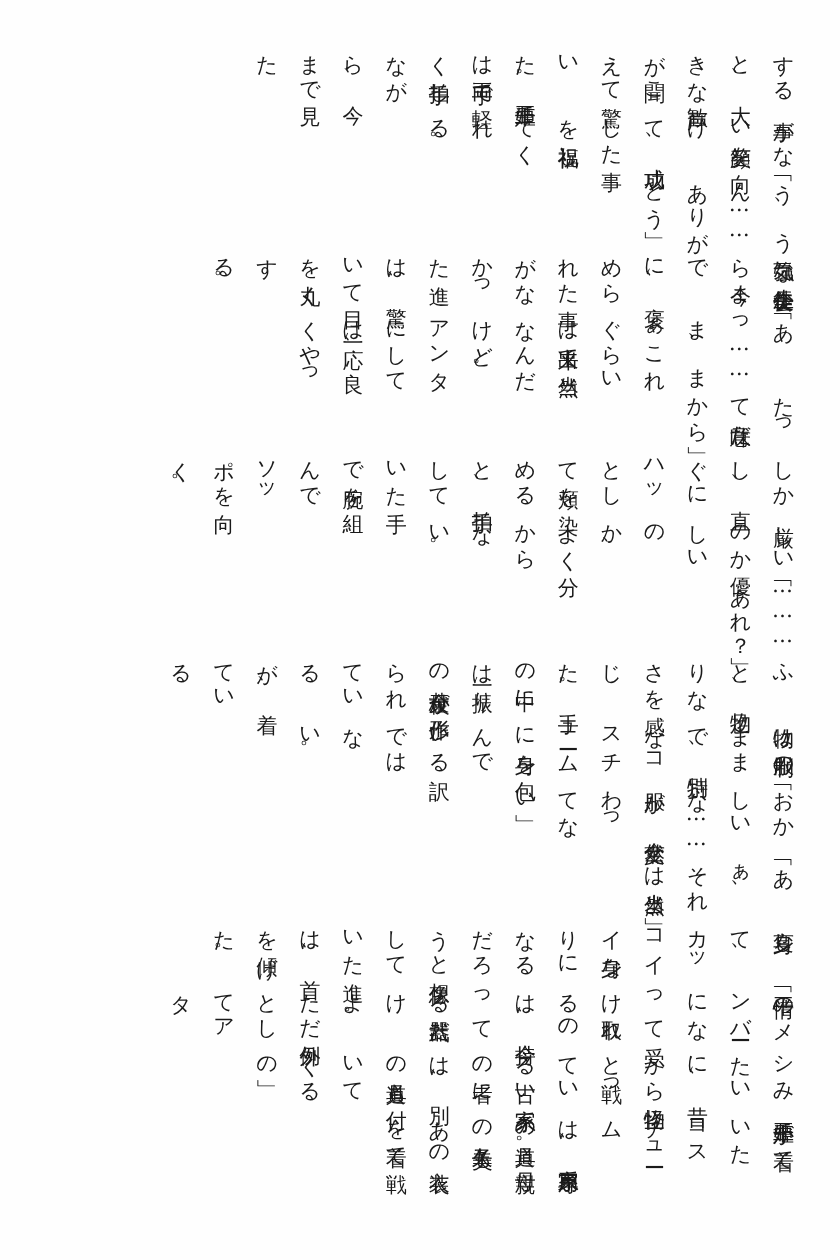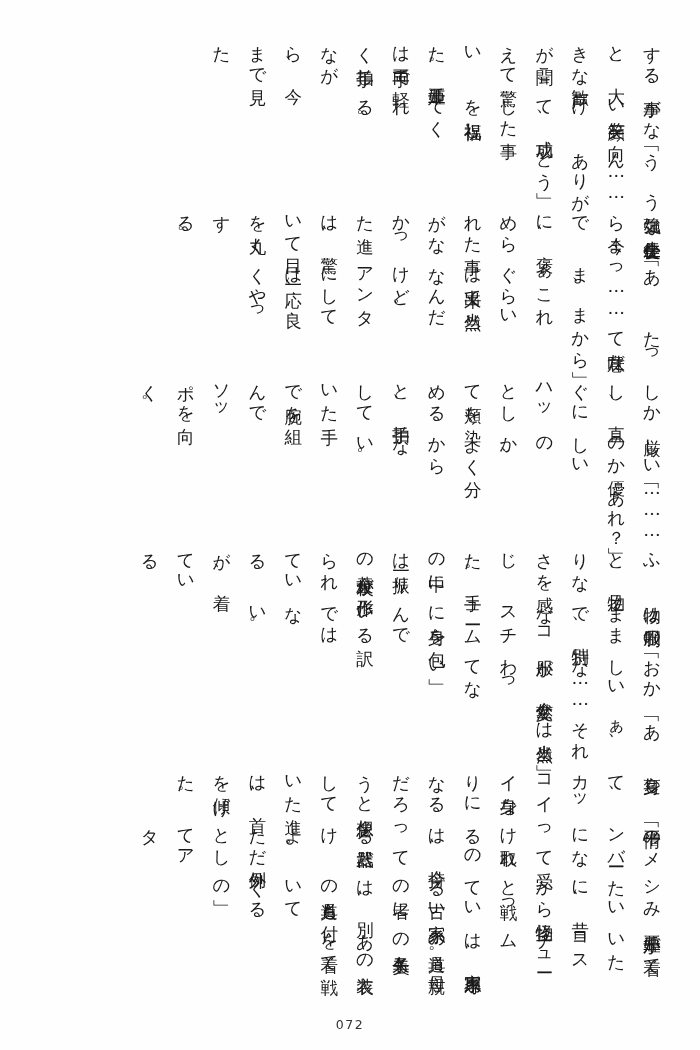--- a/index.html
+++ b/index.html
@@ -80,15 +80,14 @@
       <p class="para">ふと、物足りなさを感じた。手の中には一振りの黄金杖が形作られているが、着ている</p>
       <p class="para">物は制服のままで、特別なコスチュームに身を包んでいる訳ではない。</p>
       <p class="para">「おかしいな……服が、全然変わってない」</p>
       <p class="para">「あぁ、それは当然よ」</p>
       <p class="para">変身して、カッコイイ身なりになるだろうと想像していた進は、首を傾げた。</p>
       <p class="para">「平情のメンバーになって受け取れるのは、今持ってる武器だけよ。ただ例外としてアタ</p>
       <p class="para">シみたいに、昔から怪物と戦っている古い家系の者には、別の道具も付いてくるの」</p>
       <p class="para">千亜姫が着ていたコスチュームは、家系専用の道具。母親の久美子もあの衣装を着て戦</p>
     </div>
 
-  <div class="page-number">072</div>
 
 </div>
 
 </body></html>

